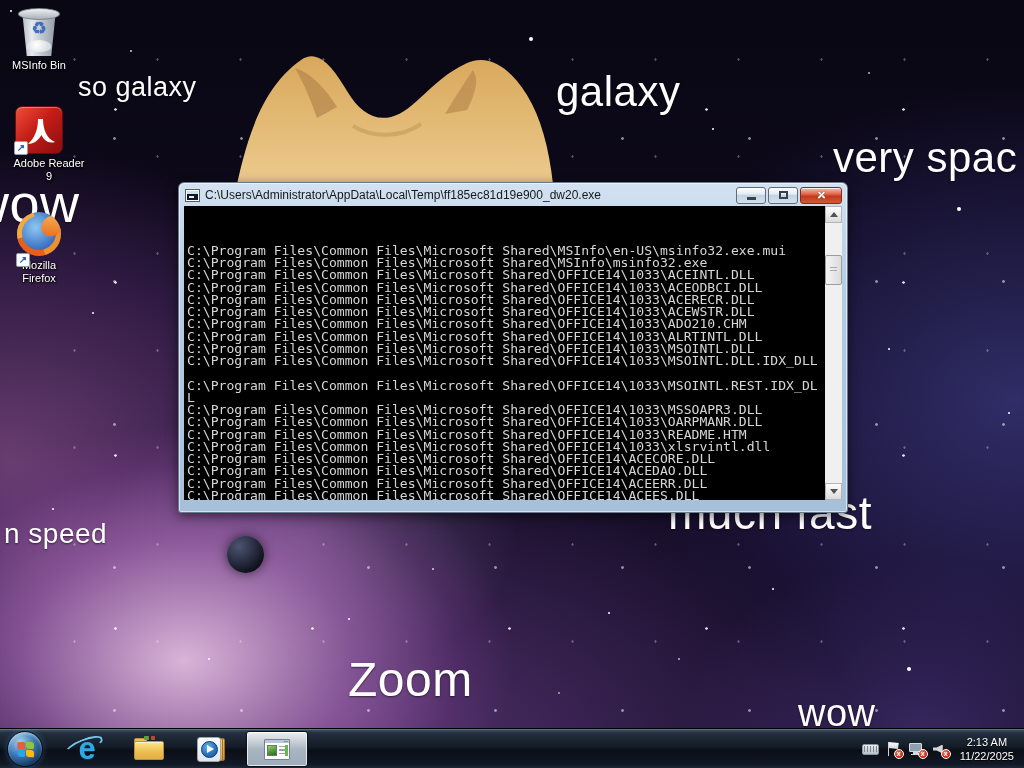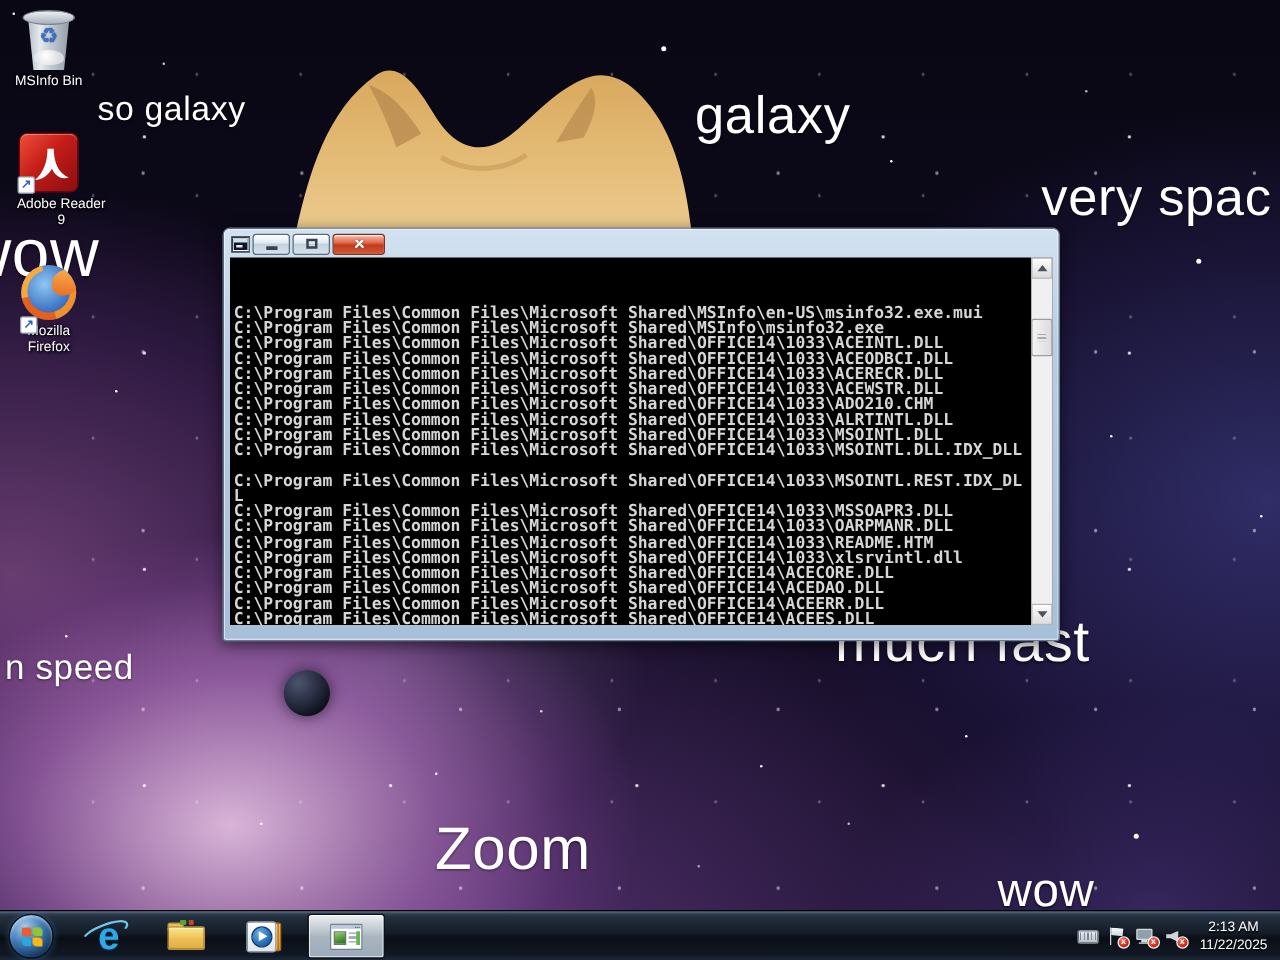--- a/index.html
+++ b/index.html
@@ -108,21 +108,21 @@
     background:linear-gradient(#f6bfae,#e2694c 40%,#c23a1c 55%,#d05a34); }
   .g-min { width:9px; height:3px; background:#39424b; margin-top:6px; }
   .g-max { width:9px; height:8px; border:2px solid #39424b; background:transparent; }
   .g-close { position:relative; width:11px; height:11px; }
   .g-close::before,.g-close::after { content:""; position:absolute; left:1px; top:4.5px; width:9px; height:2.4px;
     background:#fff; border-radius:1px; box-shadow:0 0 1px #5e1608; }
   .g-close::before { transform:rotate(45deg); } .g-close::after { transform:rotate(-45deg); }
 
   .console { position:absolute; left:5px; top:23px; right:5px; bottom:12px; background:#000; display:flex; }
   .ctext { flex:1; overflow:hidden; padding:2px 0 0 3px; white-space:pre;
-    font-family:"DejaVu Sans Mono",monospace; font-weight:bold; font-size:13.1px; line-height:12.25px;
+    font-family:"DejaVu Sans Mono",monospace; font-weight:normal; font-size:13.1px; line-height:12.25px;
     color:#d6d6d6; }
   .scrollbar { width:17px; flex:none; background:#f0f0f0; display:flex; flex-direction:column; }
   .sb-btn { height:17px; background:linear-gradient(#fdfdfd,#dcdcdc); border:1px solid #b5b5b5;
     display:flex; align-items:center; justify-content:center; cursor:pointer; }
   .arr-up { width:0; height:0; border-left:4px solid transparent; border-right:4px solid transparent;
     border-bottom:5px solid #4d5359; }
   .arr-dn { width:0; height:0; border-left:4px solid transparent; border-right:4px solid transparent;
     border-top:5px solid #4d5359; }
   .sb-track { flex:1; position:relative; }
   .sb-thumb { position:absolute; left:0; right:0; top:32px; height:30px;
@@ -264,20 +264,21 @@
     <div class="swirl"></div>
       <div class="head"></div>
   </div>
   <span class="shortcut" style="left:16px;bottom:18px;position:absolute;">↗</span>
   <div class="lbl" style="width:56px;margin-left:11px;">Mozilla Firefox</div>
 </div>
 
 <div class="window">
   <div class="titlebar">
     <div class="cmdico"></div>
+    <div class="title">C:\Users\Administrator\AppData\Local\Temp\ff185ec81d19e900_dw20.exe</div>
     <div class="ctrls">
       <div class="ctrl mm">
           <div class="g-min"></div>
         </div>
       <div class="ctrl mm">
           <div class="g-max"></div>
         </div>
       <div class="ctrl cl">
           <div class="g-close"></div>
         </div>

